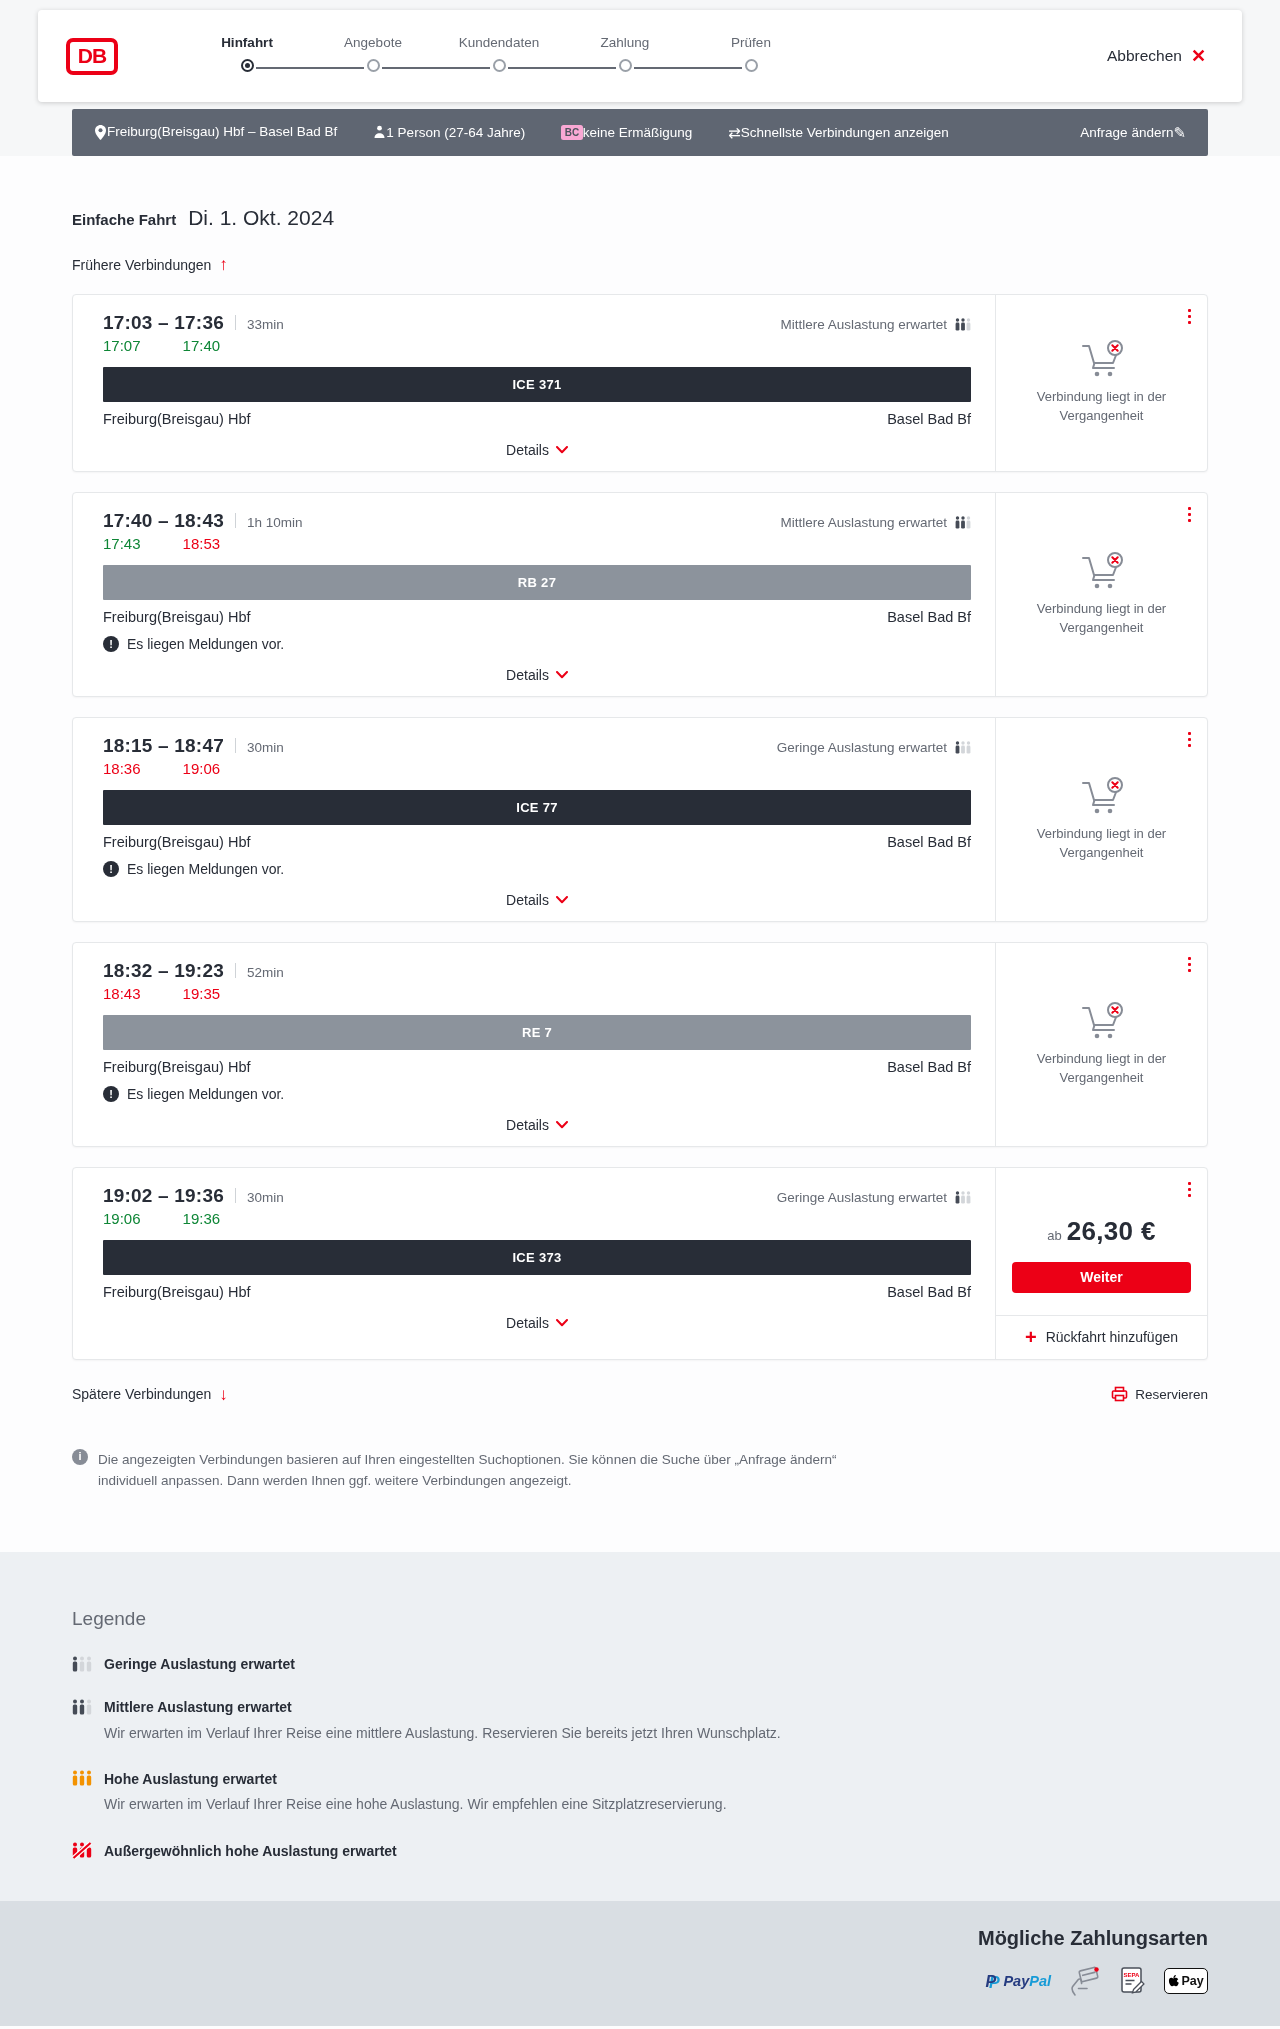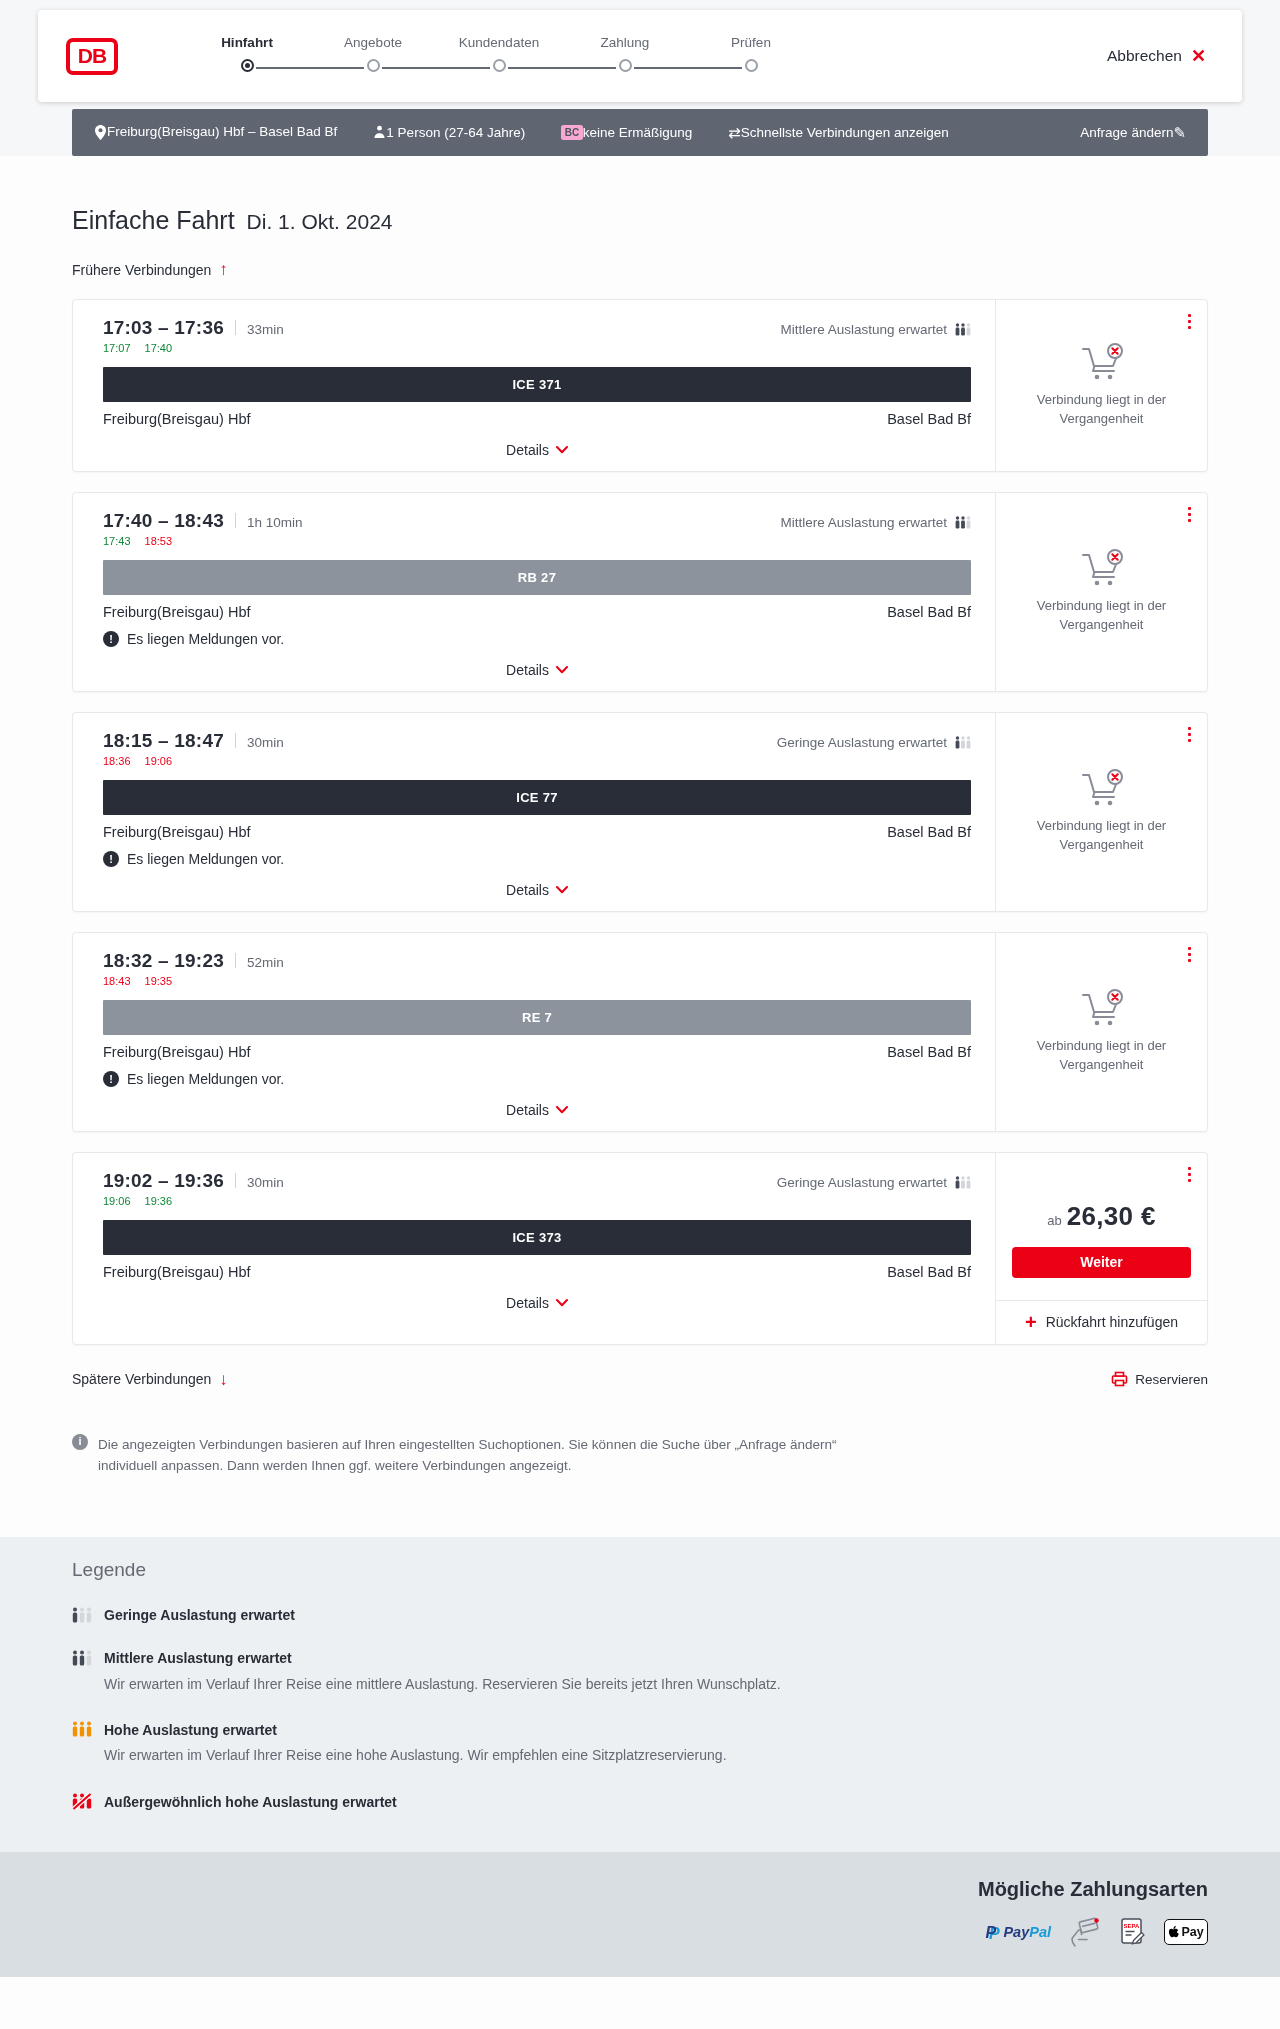--- a/index.html
+++ b/index.html
@@ -43,21 +43,21 @@
     display:flex; align-items:center; padding:0 22px; color:#fff; font-size:13.5px; gap:36px;
   }
   .qb-item { display:flex; white-space:nowrap; }
   .bc-badge { background:#f9a8d4; color:#4e545e; font-weight:bold; font-size:10px; padding:1.5px 3.5px; border-radius:2.5px; }
   .qb-uni { font-size:15px; line-height:1; }
   .qb-edit { margin-left:auto; cursor:pointer; }
 
   
   .container { width:1136px; margin:0 auto; }
   .page-head { margin-top:50px; display:flex; align-items:baseline; gap:12px; }
-  .page-title { font-size:25px; font-weight:normal; }
+  .page-title { font-size:15px; font-weight:bold; }
   .page-date { font-size:21px; }
   .shift-link { margin-top:26px; display:inline-flex; align-items:center; gap:8px; font-size:14px; cursor:pointer; }
   .red-arrow { color:#ec0016; font-size:17px; font-weight:bold; line-height:1; }
 
   .conn-card {
     margin-top:20px; background:#fff; border:1px solid #e6e8ea; border-radius:4px;
     display:flex; box-shadow:0 1px 2px rgba(0,0,0,.04);padding-left:8px;
   }
   .conn-main { flex:1; padding:17px 24px 13px 22px; }
   .row1 { display:flex; align-items:baseline; gap:11px; }
@@ -65,21 +65,21 @@
   .vsep { width:1px; height:15px; background:#cfd3d7; align-self:center; }
   .duration { font-size:13.5px; color:#646973; }
   .occ { margin-left:auto; display:flex; align-items:center; gap:8px; font-size:13.5px; color:#646973; }
   .occ-icon g, .lg-ic g { fill:#d3d6da; }
   .occ-icon.low .pa, .lg-ic.low .pa { fill:#454b56; }
   .occ-icon.medium .pa, .occ-icon.medium .pb, .lg-ic.medium .pa, .lg-ic.medium .pb { fill:#454b56; }
   .lg-ic.high g { fill:#f39200; }
   .lg-ic.exceptional g { fill:#ec0016; }
   .lg-ic .slash { display:none; }
   .lg-ic.exceptional .slash { display:block; }
-  .row2 { margin-top:3px; display:flex; gap:14px; font-size:11px; }
+  .row2 { margin-top:3px; display:flex; gap:42px; font-size:15px; }
   .on-time { color:#0e8636; }
   .delayed { color:#ec0016; }
   .train-bar {
     margin-top:13px; height:35px; border-radius:1px; color:#fff; font-size:13px; font-weight:bold;
     display:flex; align-items:center; justify-content:center; letter-spacing:.3px;
   }
   .train-dark { background:#282d37; }
   .train-gray { background:#8c939c; }
   .stations { margin-top:9px; display:flex; justify-content:space-between; font-size:14.5px; }
   .messages { margin-top:11px; display:flex; align-items:center; gap:8px; font-size:14px; }
@@ -112,21 +112,21 @@
     border-top:1px solid #e6e8ea; padding:13px 8px 14px;
     display:flex; align-items:center; justify-content:center; gap:9px; font-size:14px; cursor:pointer;
   }
   .plus-icon { color:#ec0016; font-size:20px; font-weight:bold; line-height:.8; }
 
   .later-row { margin-top:26px; display:flex; align-items:center; justify-content:space-between; }
   .print-link { display:flex; align-items:center; gap:7px; font-size:13.5px; cursor:pointer; }
   .info-note { margin-top:46px; display:flex; gap:10px; max-width:790px; font-size:13.5px; color:#646973; line-height:1.6; padding-bottom:60px; }
 
   
-  .legend-section { background:#edf0f3; padding:22px 0 42px; }
+  .legend-section { background:#edf0f3; padding:56px 0 42px; }
   .legend-title { font-size:19px; color:#646973; font-weight:normal; margin:0; }
   .lg-item { display:grid; grid-template-columns:26px 1fr; column-gap:6px; margin-top:26px; align-items:center; }
   .lg-title { font-size:14px; font-weight:bold; }
   .lg-desc { grid-column:2; font-size:14px; color:#646973; line-height:1.55; margin-top:7px; max-width:840px; }
 
   
   .pay-section { background:#d9dee3; padding:26px 0 30px; }
   .pay-inner { display:flex; flex-direction:column; align-items:flex-end; }
   .pay-title { font-size:20px; font-weight:bold; margin:0; }
   .pay-icons { margin-top:16px; display:flex; align-items:center; gap:18px; }

